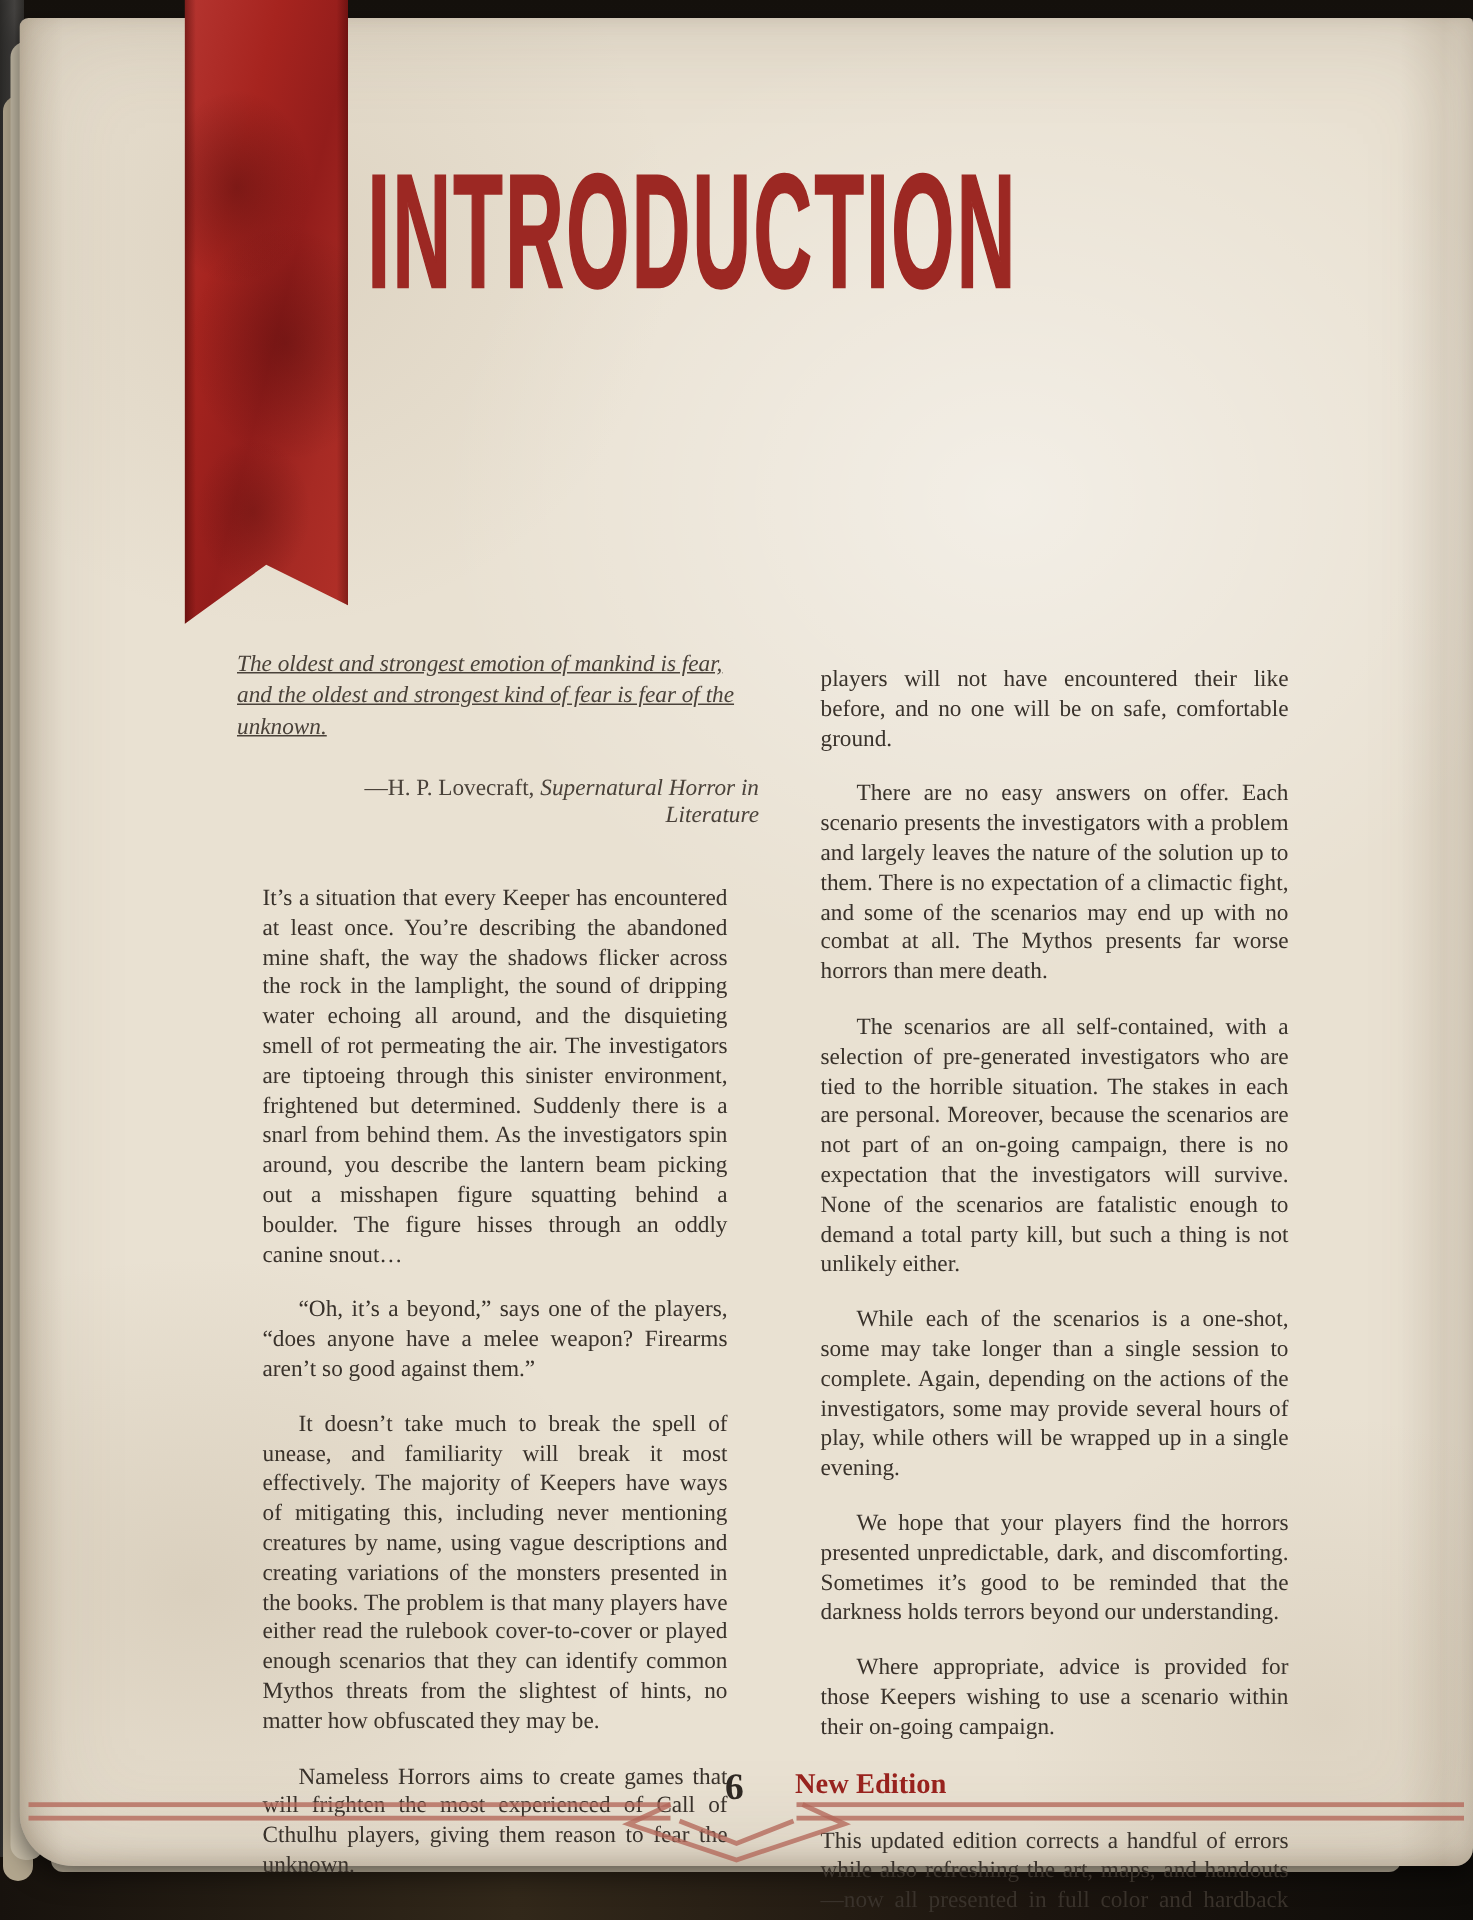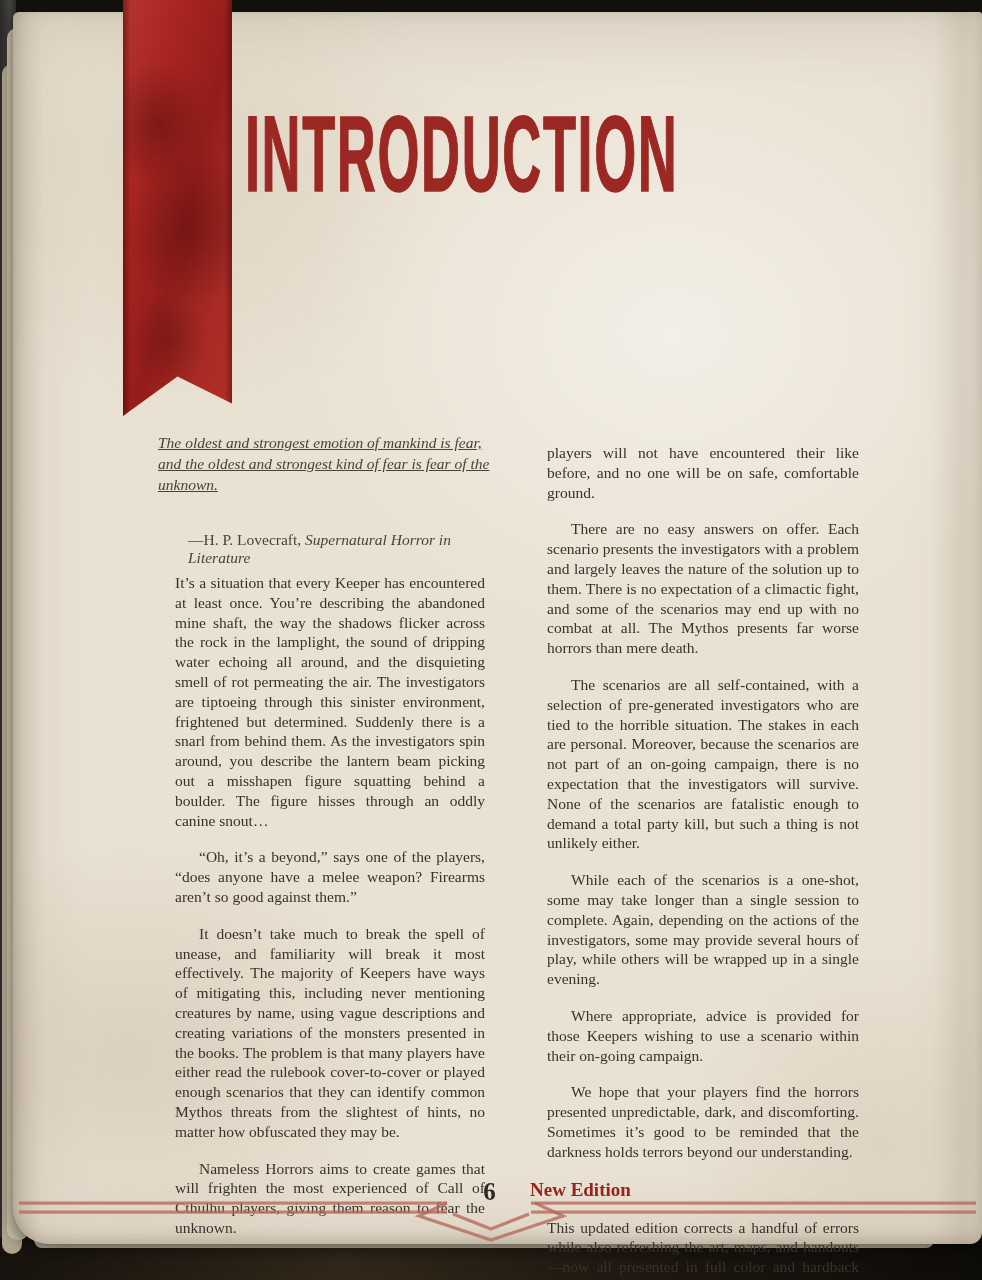--- a/index.html
+++ b/index.html
@@ -45,25 +45,25 @@
     position:absolute;left:232px;top:88px;margin:0;
     font-family:"Liberation Sans",sans-serif;
     font-size:108px;line-height:1;font-weight:700;letter-spacing:.03em;
     color:#9c2823;-webkit-text-stroke:1.5px #9c2823;
     transform:scaleX(.5);transform-origin:left top;white-space:nowrap;
     text-shadow:0 1px 0 rgba(255,250,240,.4);
   }
 
   .epigraph{position:absolute;left:145px;top:420px;width:348px;color:#4a423a;}
   .epigraph .quote{margin:0;font-style:italic;font-size:15.5px;line-height:21px;text-decoration:underline;}
-  .epigraph .attr{margin:36px 0 0 0;padding-left:30px;font-size:15.5px;}
+  .epigraph .attr{margin:22px 0 0 0;padding-left:30px;font-size:15.5px;text-align:right;}
   .epigraph .work{font-style:italic;}
 
   .col{position:absolute;color:#39322b;}
-  .col-left{left:145px;top:544px;width:344px;}
+  .col-left{left:145px;top:560px;width:344px;}
   .col-right{left:517px;top:414px;width:346px;}
   .col p{margin:17px;font-size:15.5px;line-height:19.8px;text-align:justify;text-indent:1.55em;}
   .col p.first{text-indent:0;}
   .section-heading{
     margin:16px 0 6px 0;font-size:19px;line-height:22px;font-weight:700;color:#98231e;
   }
 
   .footer{position:absolute;left:0;top:1156px;width:969px;height:84px;}
   .footer svg{position:absolute;left:0;top:28px;width:969px;height:48px;display:block;}
   .pageno{
@@ -94,22 +94,22 @@
       <p>“Oh, it’s a beyond,” says one of the players, “does anyone have a melee weapon? Firearms aren’t so good against them.”</p>
       <p>It doesn’t take much to break the spell of unease, and familiarity will break it most effectively. The majority of Keepers have ways of mitigating this, including never mentioning creatures by name, using vague descriptions and creating variations of the monsters presented in the books. The problem is that many players have either read the rulebook cover-to-cover or played enough scenarios that they can identify common Mythos threats from the slightest of hints, no matter how obfuscated they may be.</p>
       <p>Nameless Horrors aims to create games that will frighten the most experienced of Call of Cthulhu players, giving them reason to fear the unknown.</p>
     </div>
 
     <div class="col col-right">
       <p class="first">players will not have encountered their like before, and no one will be on safe, comfortable ground.</p>
       <p>There are no easy answers on offer. Each scenario presents the investigators with a problem and largely leaves the nature of the solution up to them. There is no expectation of a climactic fight, and some of the scenarios may end up with no combat at all. The Mythos presents far worse horrors than mere death.</p>
       <p>The scenarios are all self-contained, with a selection of pre-generated investigators who are tied to the horrible situation. The stakes in each are personal. Moreover, because the scenarios are not part of an on-going campaign, there is no expectation that the investigators will survive. None of the scenarios are fatalistic enough to demand a total party kill, but such a thing is not unlikely either.</p>
       <p>While each of the scenarios is a one-shot, some may take longer than a single session to complete. Again, depending on the actions of the investigators, some may provide several hours of play, while others will be wrapped up in a single evening.</p>
+      <p>We hope that your players find the horrors presented unpredictable, dark, and discomforting. Sometimes it’s good to be reminded that the darkness holds terrors beyond our understanding.</p>
       <p>Where appropriate, advice is provided for those Keepers wishing to use a scenario within their on-going campaign.</p>
-      <p>We hope that your players find the horrors presented unpredictable, dark, and discomforting. Sometimes it’s good to be reminded that the darkness holds terrors beyond our understanding.</p>
       <h2 class="section-heading">New Edition</h2>
       <p class="first">This updated edition corrects a handful of errors while also refreshing the art, maps, and handouts—now all presented in full color and hardback book format. All of the six sets of pre-generated investigators included in this book are available to download in writeable PDF format from Chaosium.com.</p>
     </div>
 
     <div class="footer">
       <svg viewBox="0 0 969 48">
         <g fill="#b4685a" opacity="0.78">
           <rect x="6" y="5.5" width="428" height="3.2"></rect>
           <rect x="6" y="14.5" width="428" height="3.2"></rect>
           <rect x="518" y="5.5" width="445" height="3.2"></rect>

